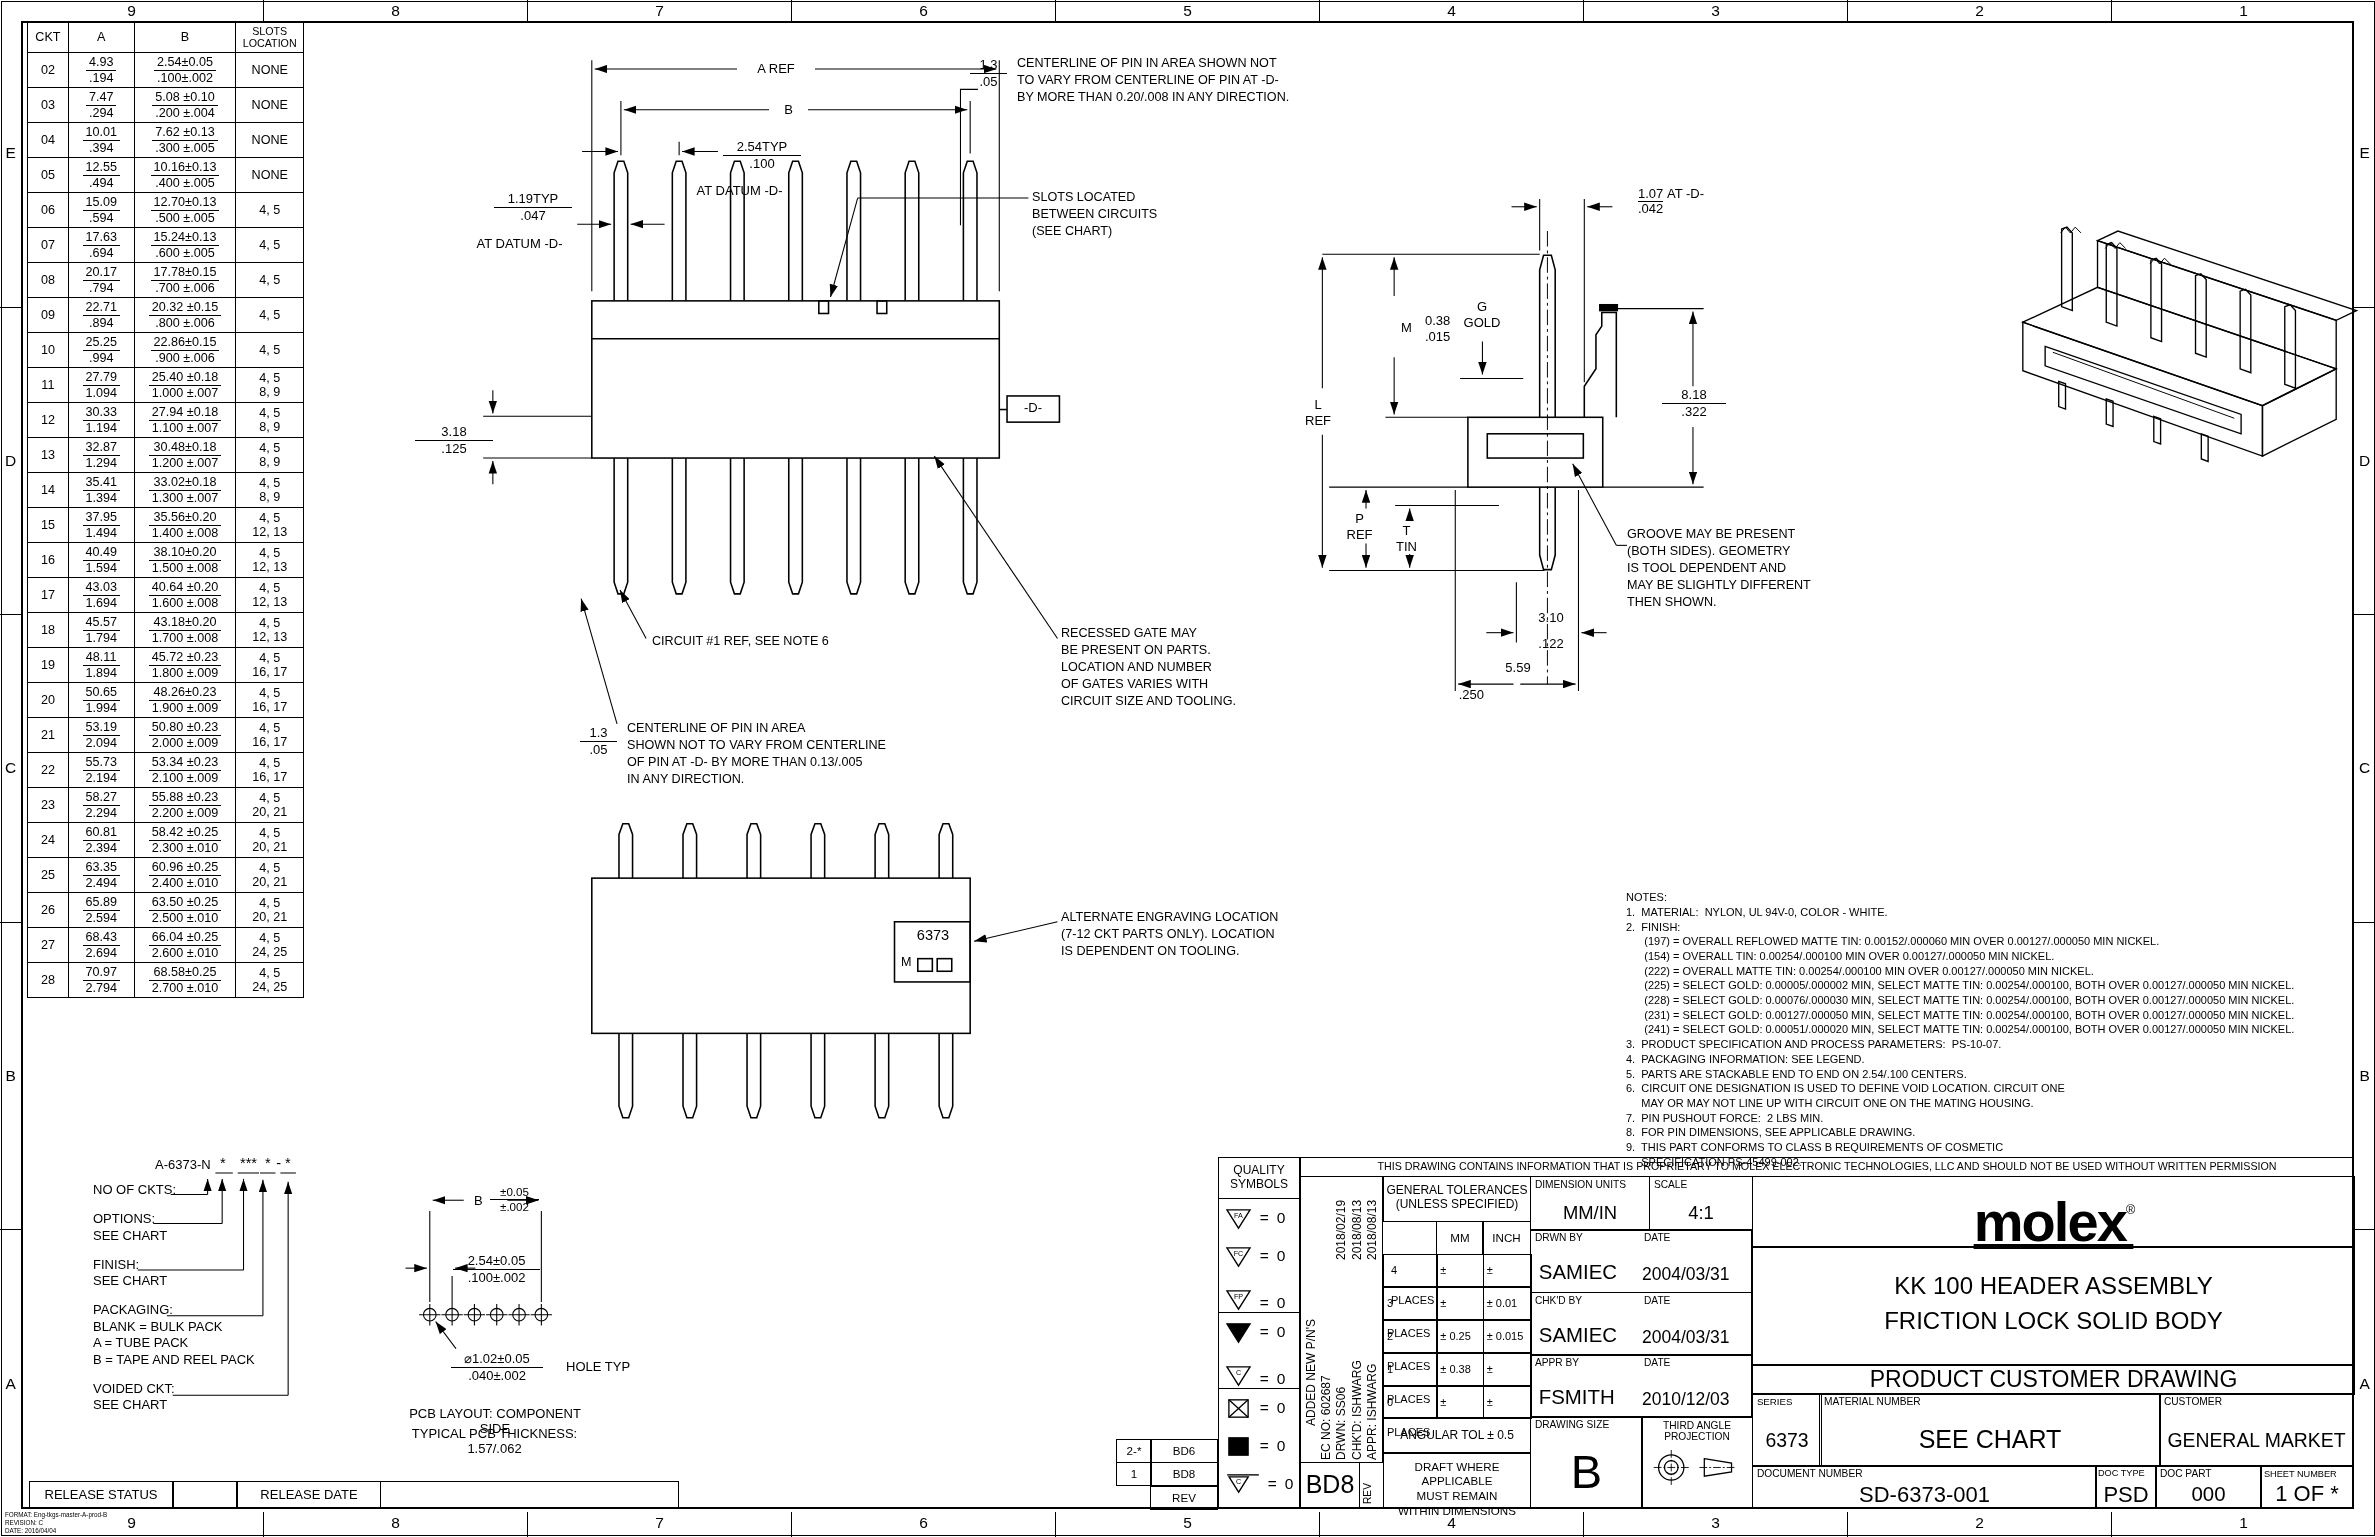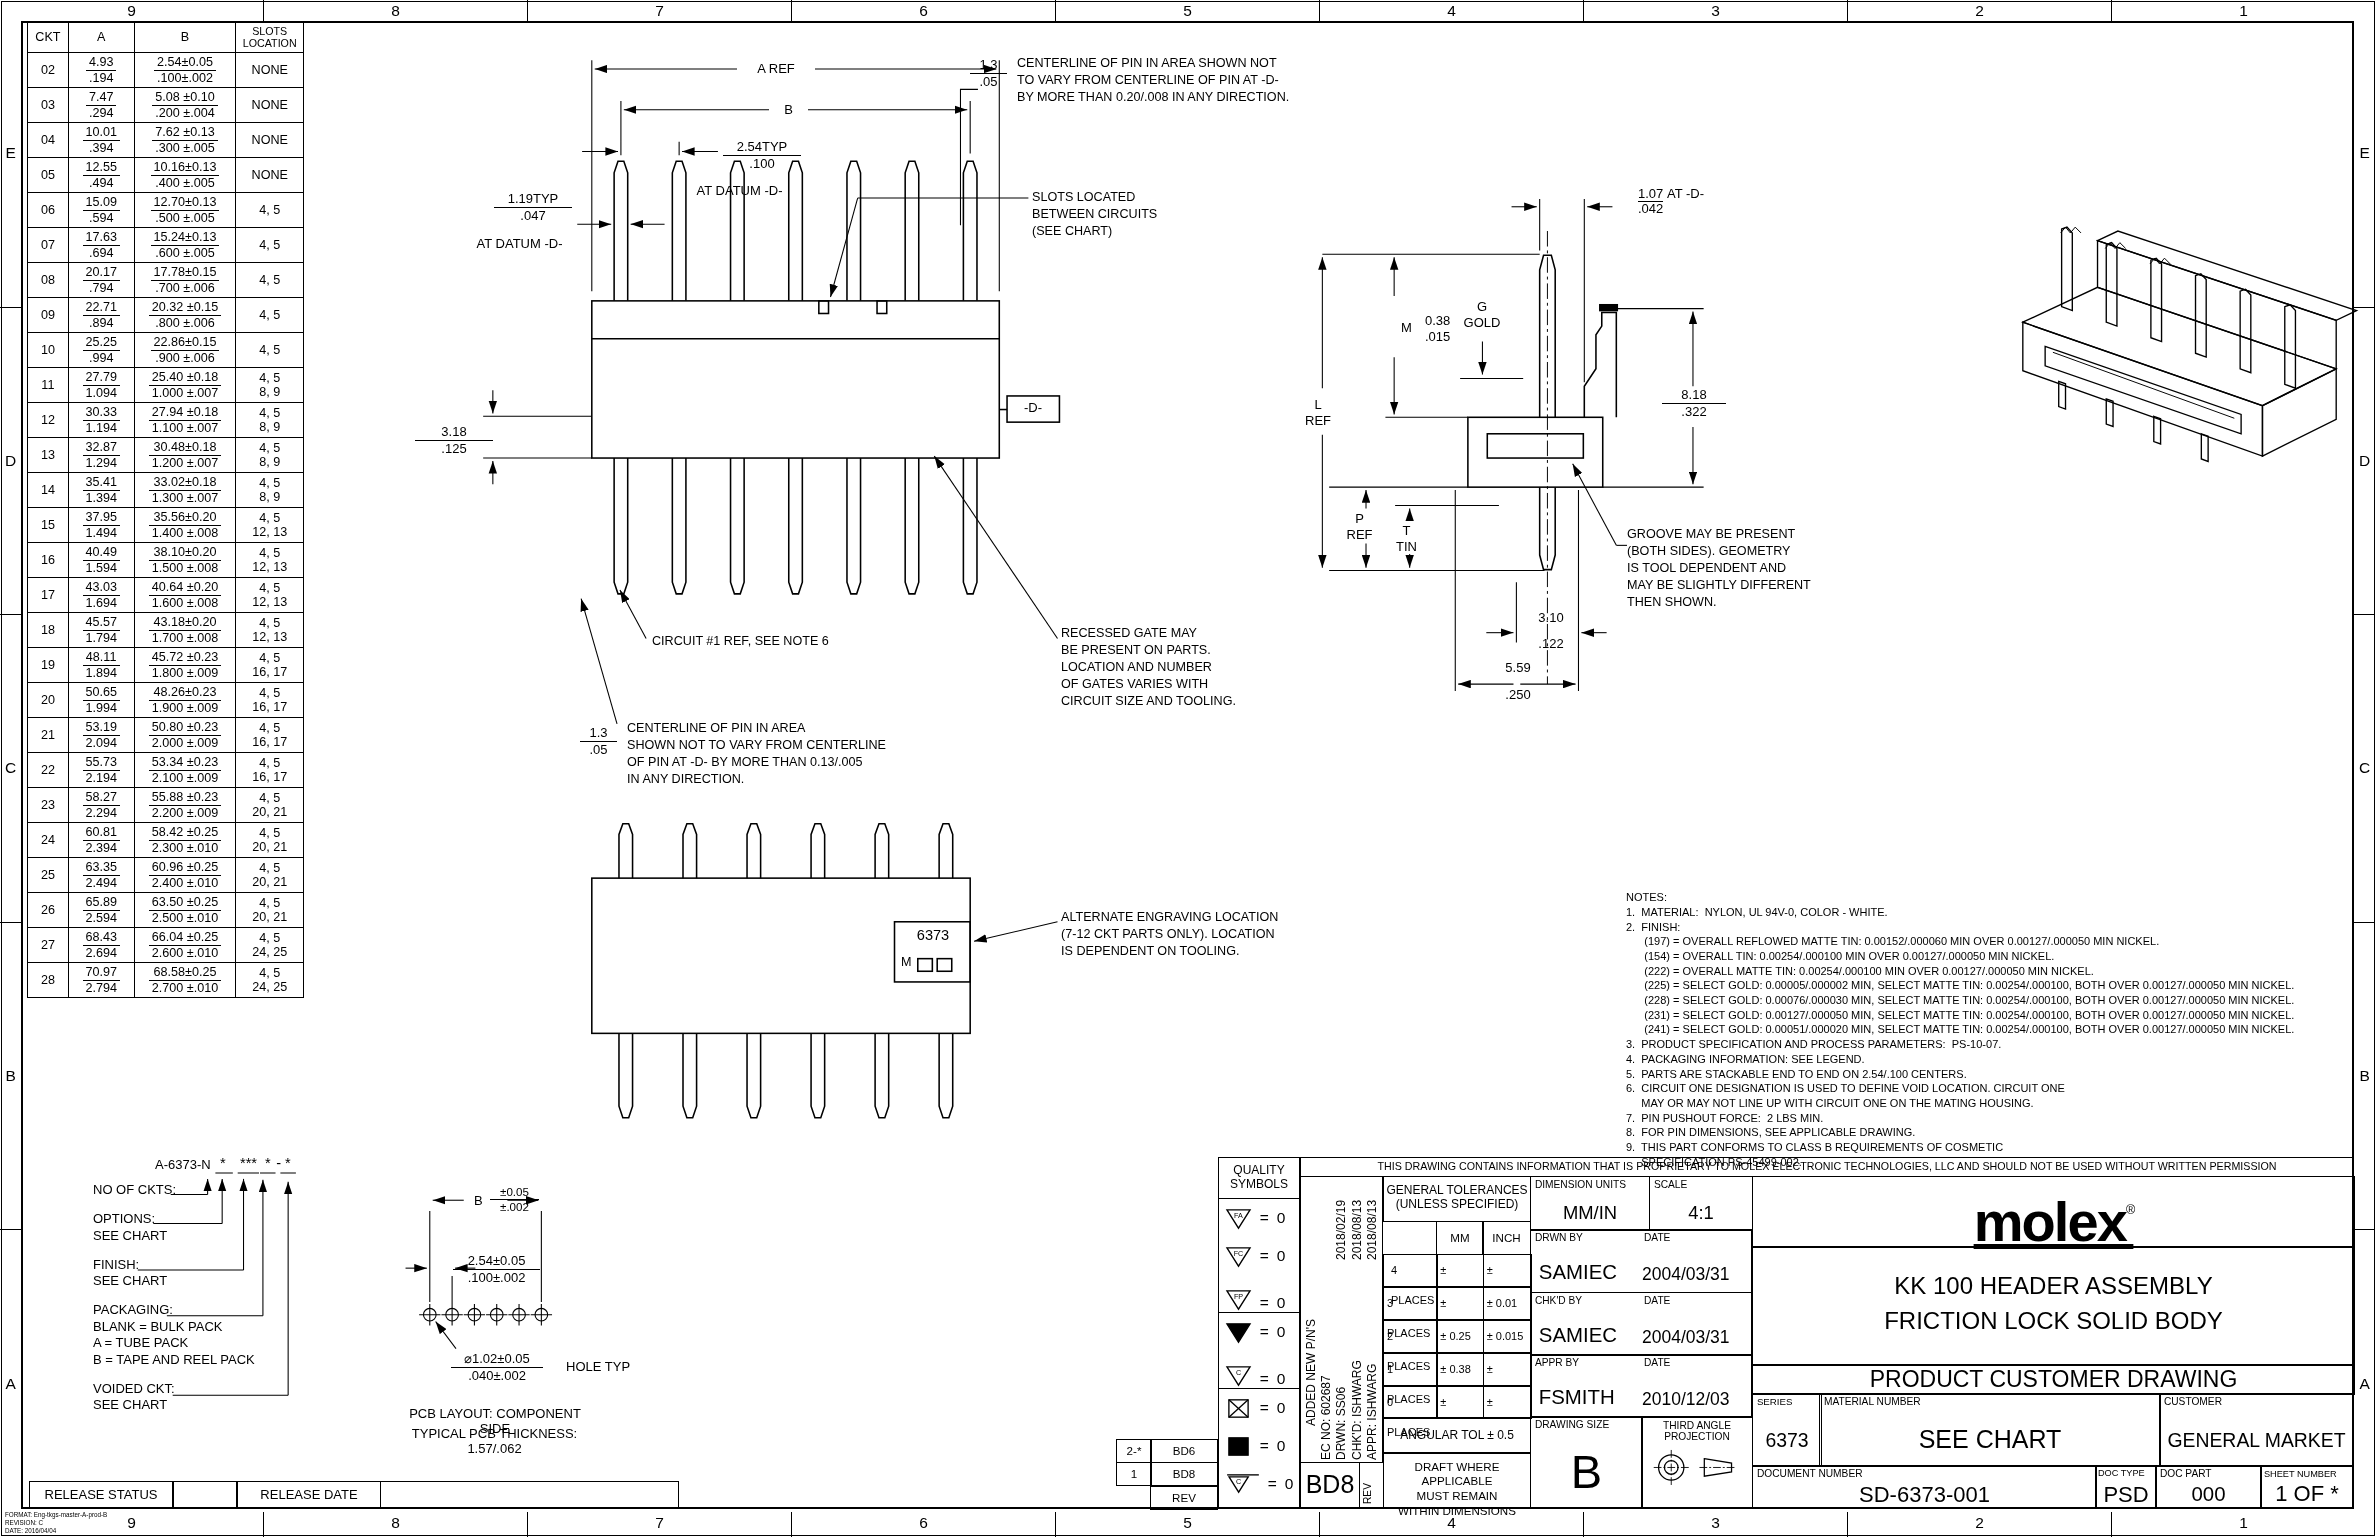--- a/index.html
+++ b/index.html
@@ -552,21 +552,21 @@
     <div class="ft">8.18</div>
     <div class="fb">.322</div>
   </div>
   <div class="abs dim pre c bg" style="left:1336px;top:511px;width:47px;line-height:15.5px;">P
 REF</div>
   <div class="abs dim pre c bg" style="left:1386px;top:523px;width:41px;line-height:15.5px;">T
 TIN</div>
   <div class="abs dim c" style="left:1521px;top:610px;width:60px;">3.10</div>
   <div class="abs dim c" style="left:1521px;top:636px;width:60px;">.122</div>
   <div class="abs dim c" style="left:1488px;top:660px;width:60px;">5.59</div>
-  <div class="abs dim c" style="left:1488px;top:687px;width:60px;">.250</div>
+  <div class="abs dim c" style="left:1424px;top:687px;width:60px;text-align:right;">.250</div>
   <div class="abs note pre" style="left:1627px;top:526px;width:204px;">GROOVE MAY BE PRESENT
 (BOTH SIDES). GEOMETRY
 IS TOOL DEPENDENT AND
 MAY BE SLIGHTLY DIFFERENT
 THEN SHOWN.</div>
 
   <div id="notes">
     
   <div>NOTES:</div><div>1.  MATERIAL:  NYLON, UL 94V-0, COLOR - WHITE.</div><div>2.  FINISH:</div><div>      (197) = OVERALL REFLOWED MATTE TIN: 0.00152/.000060 MIN OVER 0.00127/.000050 MIN NICKEL.</div><div>      (154) = OVERALL TIN: 0.00254/.000100 MIN OVER 0.00127/.000050 MIN NICKEL.</div><div>      (222) = OVERALL MATTE TIN: 0.00254/.000100 MIN OVER 0.00127/.000050 MIN NICKEL.</div><div>      (225) = SELECT GOLD: 0.00005/.000002 MIN, SELECT MATTE TIN: 0.00254/.000100, BOTH OVER 0.00127/.000050 MIN NICKEL.</div><div>      (228) = SELECT GOLD: 0.00076/.000030 MIN, SELECT MATTE TIN: 0.00254/.000100, BOTH OVER 0.00127/.000050 MIN NICKEL.</div><div>      (231) = SELECT GOLD: 0.00127/.000050 MIN, SELECT MATTE TIN: 0.00254/.000100, BOTH OVER 0.00127/.000050 MIN NICKEL.</div><div>      (241) = SELECT GOLD: 0.00051/.000020 MIN, SELECT MATTE TIN: 0.00254/.000100, BOTH OVER 0.00127/.000050 MIN NICKEL.</div><div>3.  PRODUCT SPECIFICATION AND PROCESS PARAMETERS:  PS-10-07.</div><div>4.  PACKAGING INFORMATION: SEE LEGEND.</div><div>5.  PARTS ARE STACKABLE END TO END ON 2.54/.100 CENTERS.</div><div>6.  CIRCUIT ONE DESIGNATION IS USED TO DEFINE VOID LOCATION. CIRCUIT ONE</div><div>     MAY OR MAY NOT LINE UP WITH CIRCUIT ONE ON THE MATING HOUSING.</div><div>7.  PIN PUSHOUT FORCE:  2 LBS MIN.</div><div>8.  FOR PIN DIMENSIONS, SEE APPLICABLE DRAWING.</div><div>9.  THIS PART CONFORMS TO CLASS B REQUIREMENTS OF COSMETIC</div><div>     SPECIFICATION PS-45499-002.</div></div>
 

